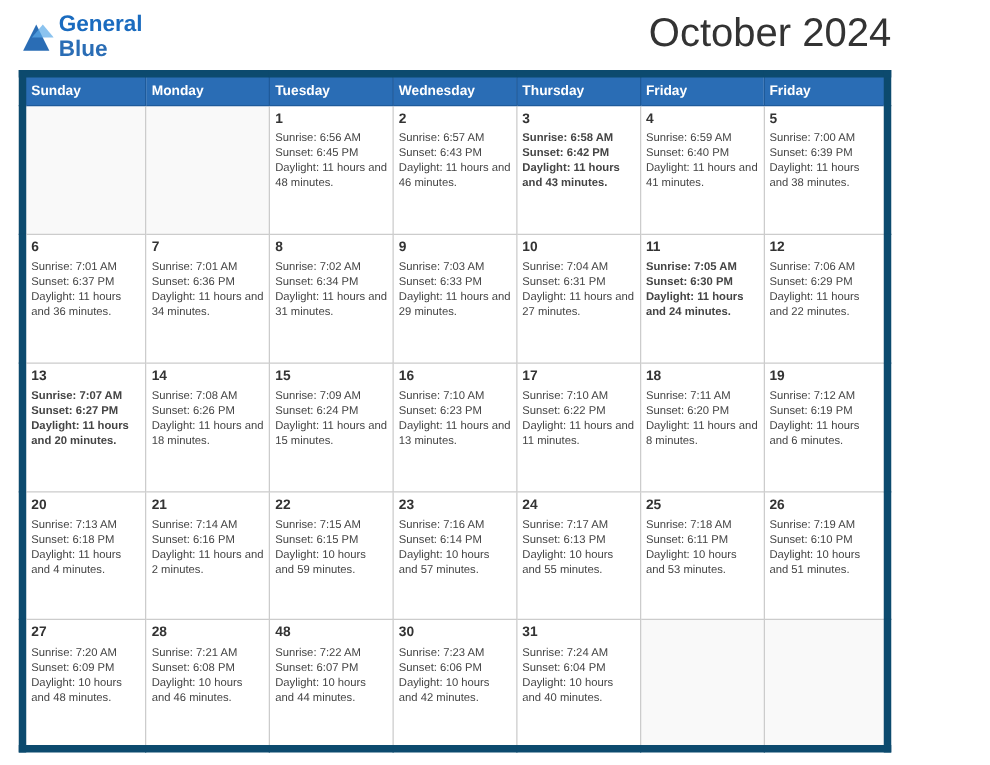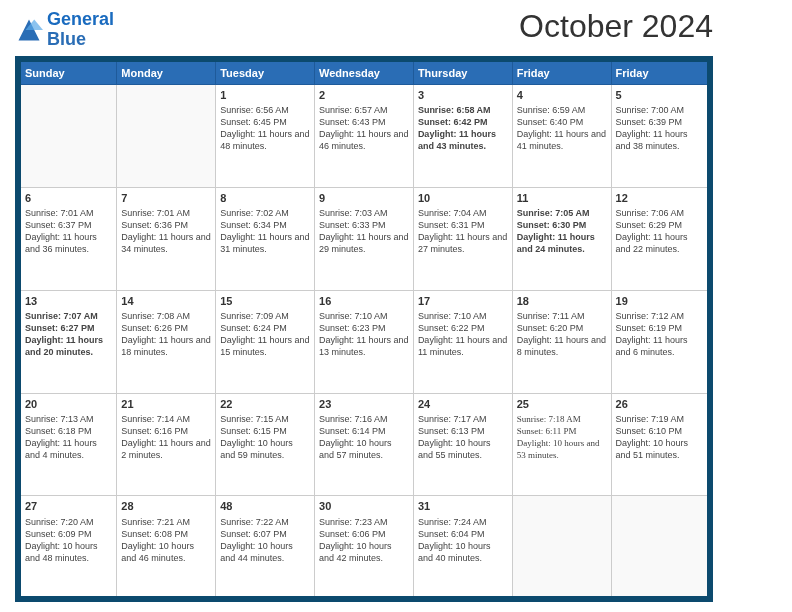--- a/index.html
+++ b/index.html
@@ -279,21 +279,21 @@
 Daylight: 10 hours and 57 minutes.</div>
           </td>
           <td>
             <span class="day-num">24</span>
             <div class="day-info" style="white-space: pre-line;">Sunrise: 7:17 AM
 Sunset: 6:13 PM
 Daylight: 10 hours and 55 minutes.</div>
           </td>
           <td>
             <span class="day-num">25</span>
-            <div class="day-info" style="white-space: pre-line; font-family: Liberation Serif, serif;">Sunrise: 7:18 AM
+            <div class="day-info" style="white-space: pre-line;">Sunrise: 7:18 AM
 Sunset: 6:11 PM
 Daylight: 10 hours and 53 minutes.</div>
           </td>
           <td>
             <span class="day-num">26</span>
             <div class="day-info" style="white-space: pre-line;">Sunrise: 7:19 AM
 Sunset: 6:10 PM
 Daylight: 10 hours and 51 minutes.</div>
           </td>
         </tr>

